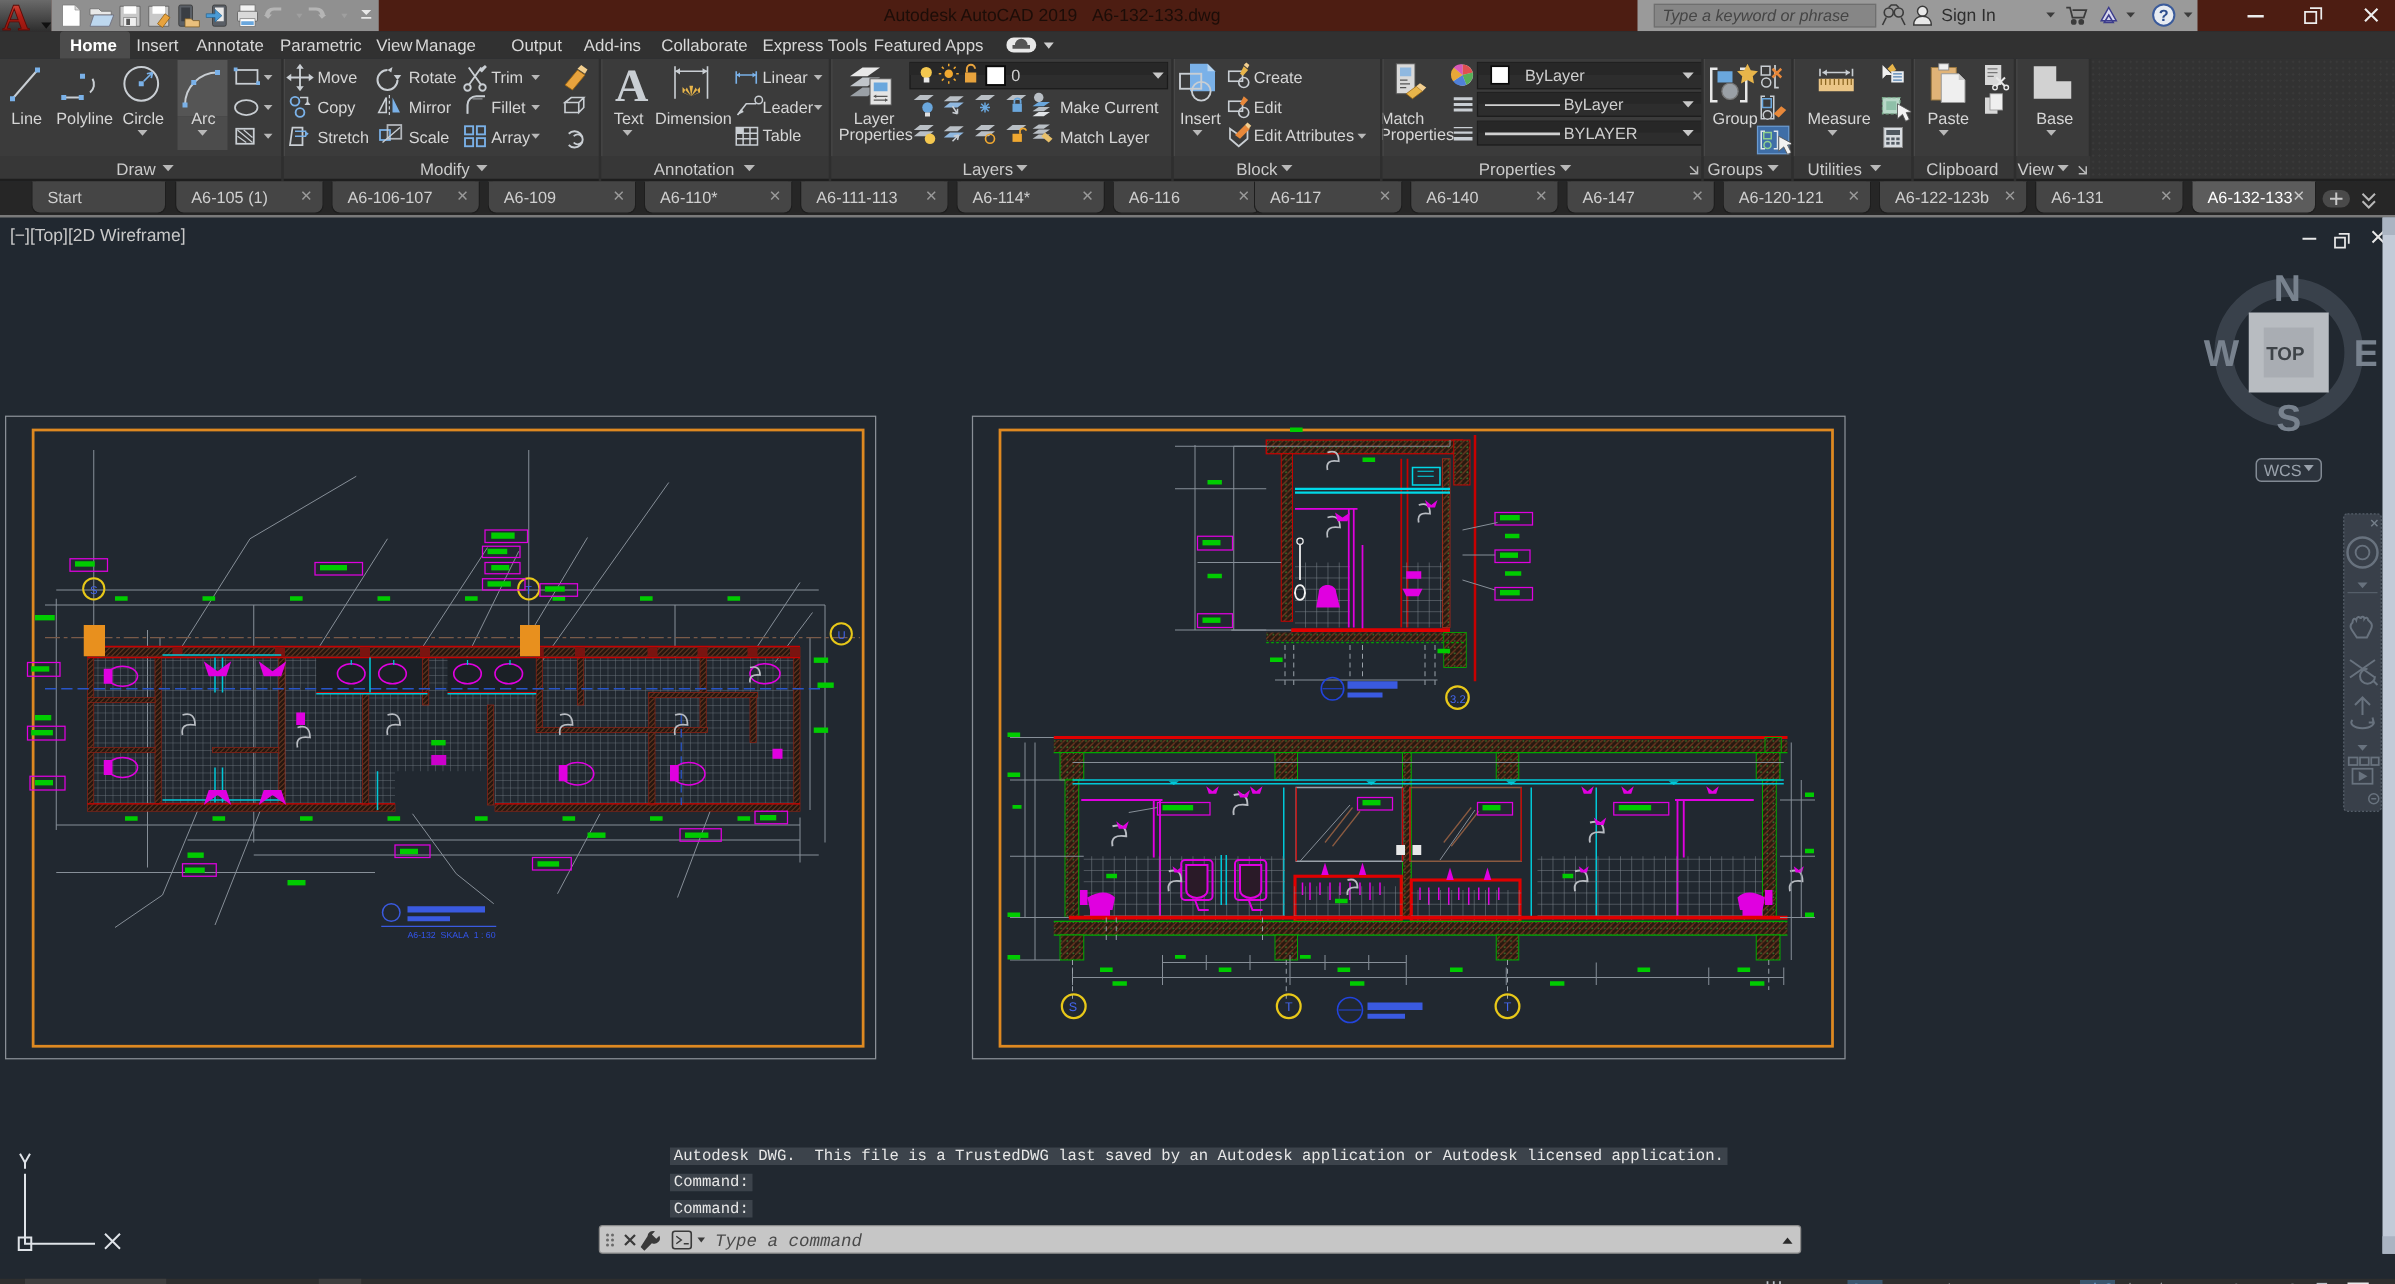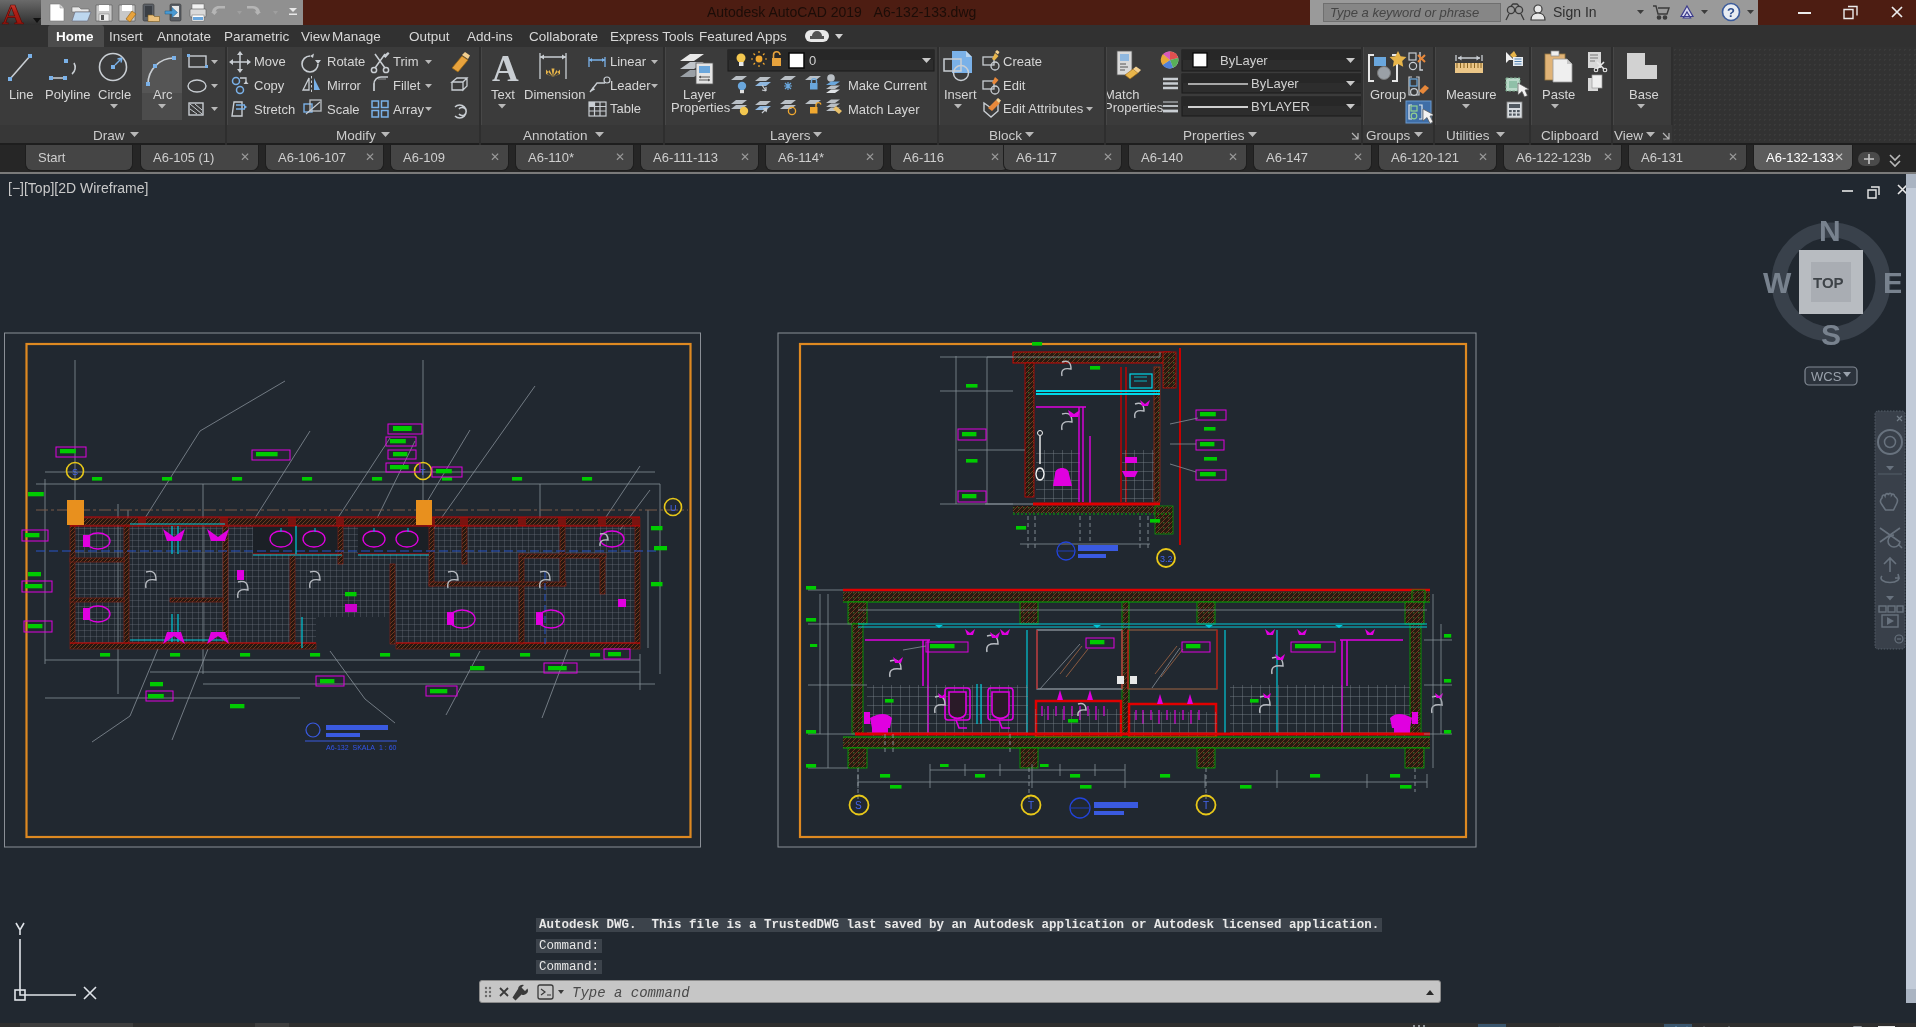--- a/index.html
+++ b/index.html
@@ -1085,21 +1085,21 @@
 
   <svg width="110" height="110" style="position:absolute;left:8px;top:735px">
     <g stroke="#dfe3e8" stroke-width="1.6" fill="none">
       <path d="M12 30 V 86 H 68"></path>
       <rect x="7" y="81" width="10" height="10"></rect>
       <path d="M8 14 l4 7 4 -7 M12 21 v5"></path>
       <path d="M76 78 l12 12 M88 78 l-12 12"></path>
     </g>
   </svg>
 
-  <div class="cmdtxt" style="left:536px;top:744px;font-weight:bold;">Autodesk DWG.  This file is a TrustedDWG last saved by an Autodesk application or Autodesk licensed application.</div>
+  <div class="cmdtxt" style="left:536px;top:744px;">Autodesk DWG.  This file is a TrustedDWG last saved by an Autodesk application or Autodesk licensed application.</div>
   <div class="cmdtxt" style="left:536px;top:765px;">Command:</div>
   <div class="cmdtxt" style="left:536px;top:786px;">Command:</div>
 
   <div style="position:absolute;left:479px;top:806px;width:962px;height:23px;background:#c6c6c6;border-radius:3px;border:1px solid #8a8a8a;">
     <svg width="962" height="23">
       <g fill="#6a6a6a">
           <circle cx="6" cy="7" r="1.2"></circle>
           <circle cx="10" cy="7" r="1.2"></circle>
           <circle cx="6" cy="11" r="1.2"></circle>
           <circle cx="10" cy="11" r="1.2"></circle>

